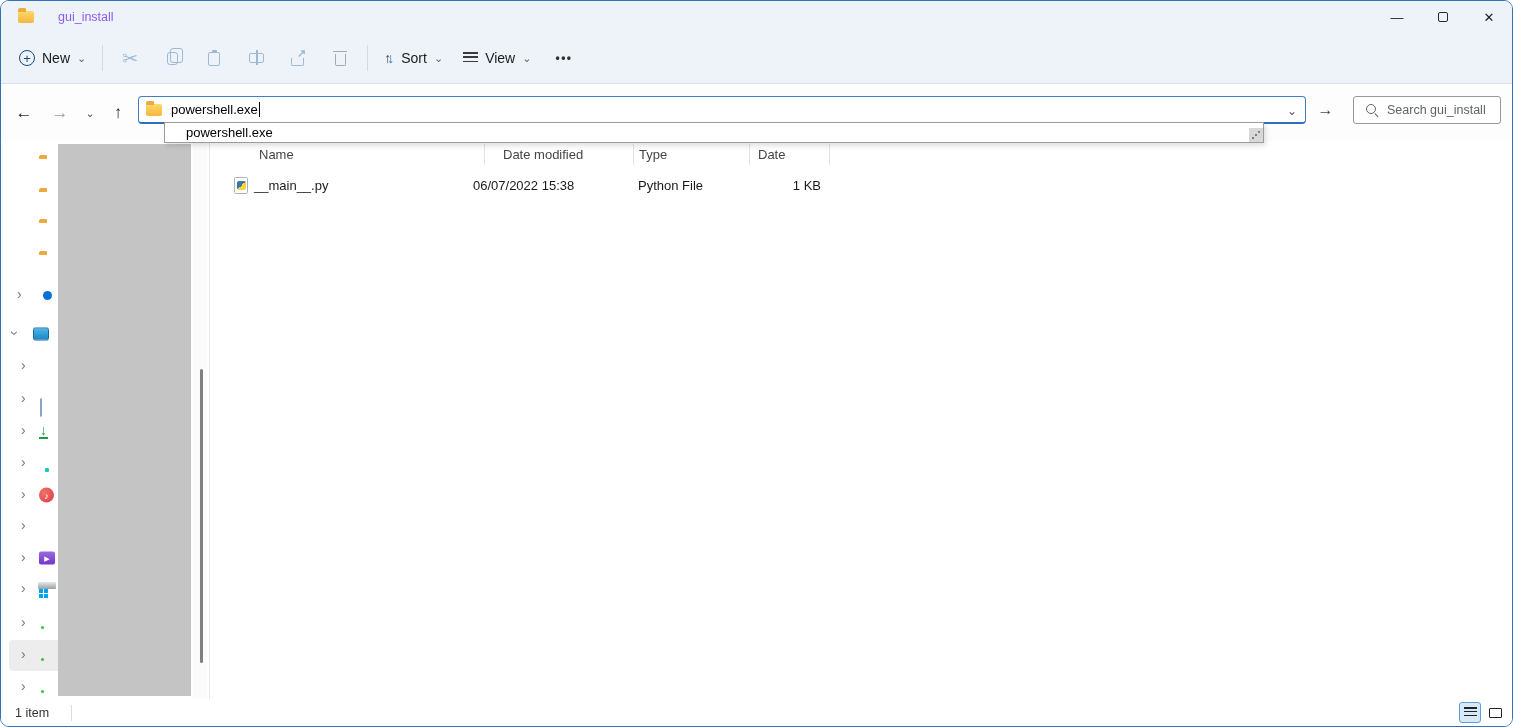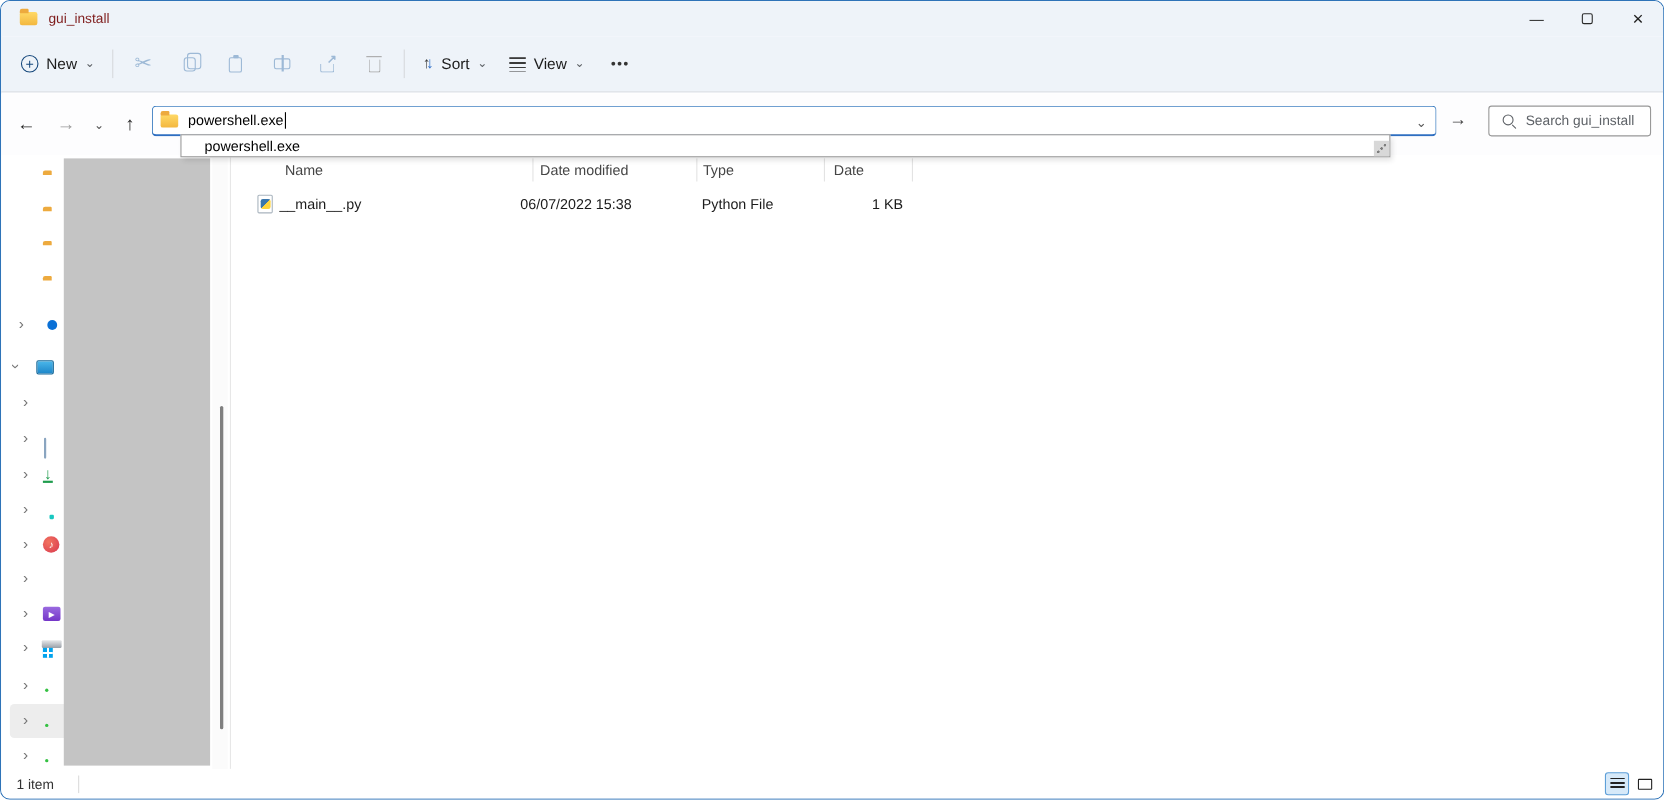--- a/index.html
+++ b/index.html
@@ -7,21 +7,21 @@
     --redaction:#c4c4c4; --hover:#ededed; --active-view-bg:#d6e9f9; --active-view-border:#5e9fd8;
   }
   *{box-sizing:border-box;margin:0;padding:0;font-family:"Liberation Sans",sans-serif}
   html,body{background:#fff}
   .window{position:relative;width:1513px;height:727px;border:1px solid var(--accent);
     border-radius:9px;overflow:hidden;background:#fff}
   
   .titlebar{position:absolute;top:0;left:0;right:0;height:32px;background:var(--chrome);
     display:flex;align-items:center}
   .title-folder{margin-left:17px}
-  .title-text{margin-left:10px;font-size:12.5px;color:#7f1d1d}
+  .title-text{margin-left:24px;font-size:12.5px;color:#8b5cf6}
   .win-controls{position:absolute;right:0;top:0;height:32px;display:flex}
   .win-btn{width:46px;height:32px;display:flex;align-items:center;justify-content:center;
     color:#202020;font-size:13px;cursor:default}
   .ico-max{width:10px;height:10px;border:1.2px solid #2a2a2a;border-radius:2px}
   
   .toolbar{position:absolute;top:32px;left:0;right:0;height:51px;background:var(--chrome);
     border-bottom:1px solid #dcdfe4;display:flex;align-items:center}
   .tb-btn{display:flex;align-items:center;gap:7px;height:34px;padding:0 10px;border-radius:5px;color:#1b1b1b}
   .tb-new{margin-left:8px}
   .ico-plus{width:16px;height:16px;border:1.4px solid #16487c;border-radius:50%;color:#16487c;
@@ -311,21 +311,21 @@
       </div>
 
       <div class="redaction"></div>
       <div class="side-scroll-track"></div>
       <div class="side-scroll-thumb"></div>
     </div>
 
     <div class="content">
       <span class="sort-indicator">^</span>
       <div class="col-head" style="left:48px">Name</div>
-      <div class="col-head" style="left:280px">Date modified</div>
+      <div class="col-head" style="left:292px">Date modified</div>
       <div class="col-head" style="left:428px">Type</div>
       <div class="col-head" style="left:547px">Date</div>
       <div class="col-sep" style="left:273px"></div>
       <div class="col-sep" style="left:422px"></div>
       <div class="col-sep" style="left:538px"></div>
       <div class="col-sep" style="left:618px"></div>
 
       <div class="file-row">
         <span class="cell" style="left:13px">
             <span class="ico-py"></span>

